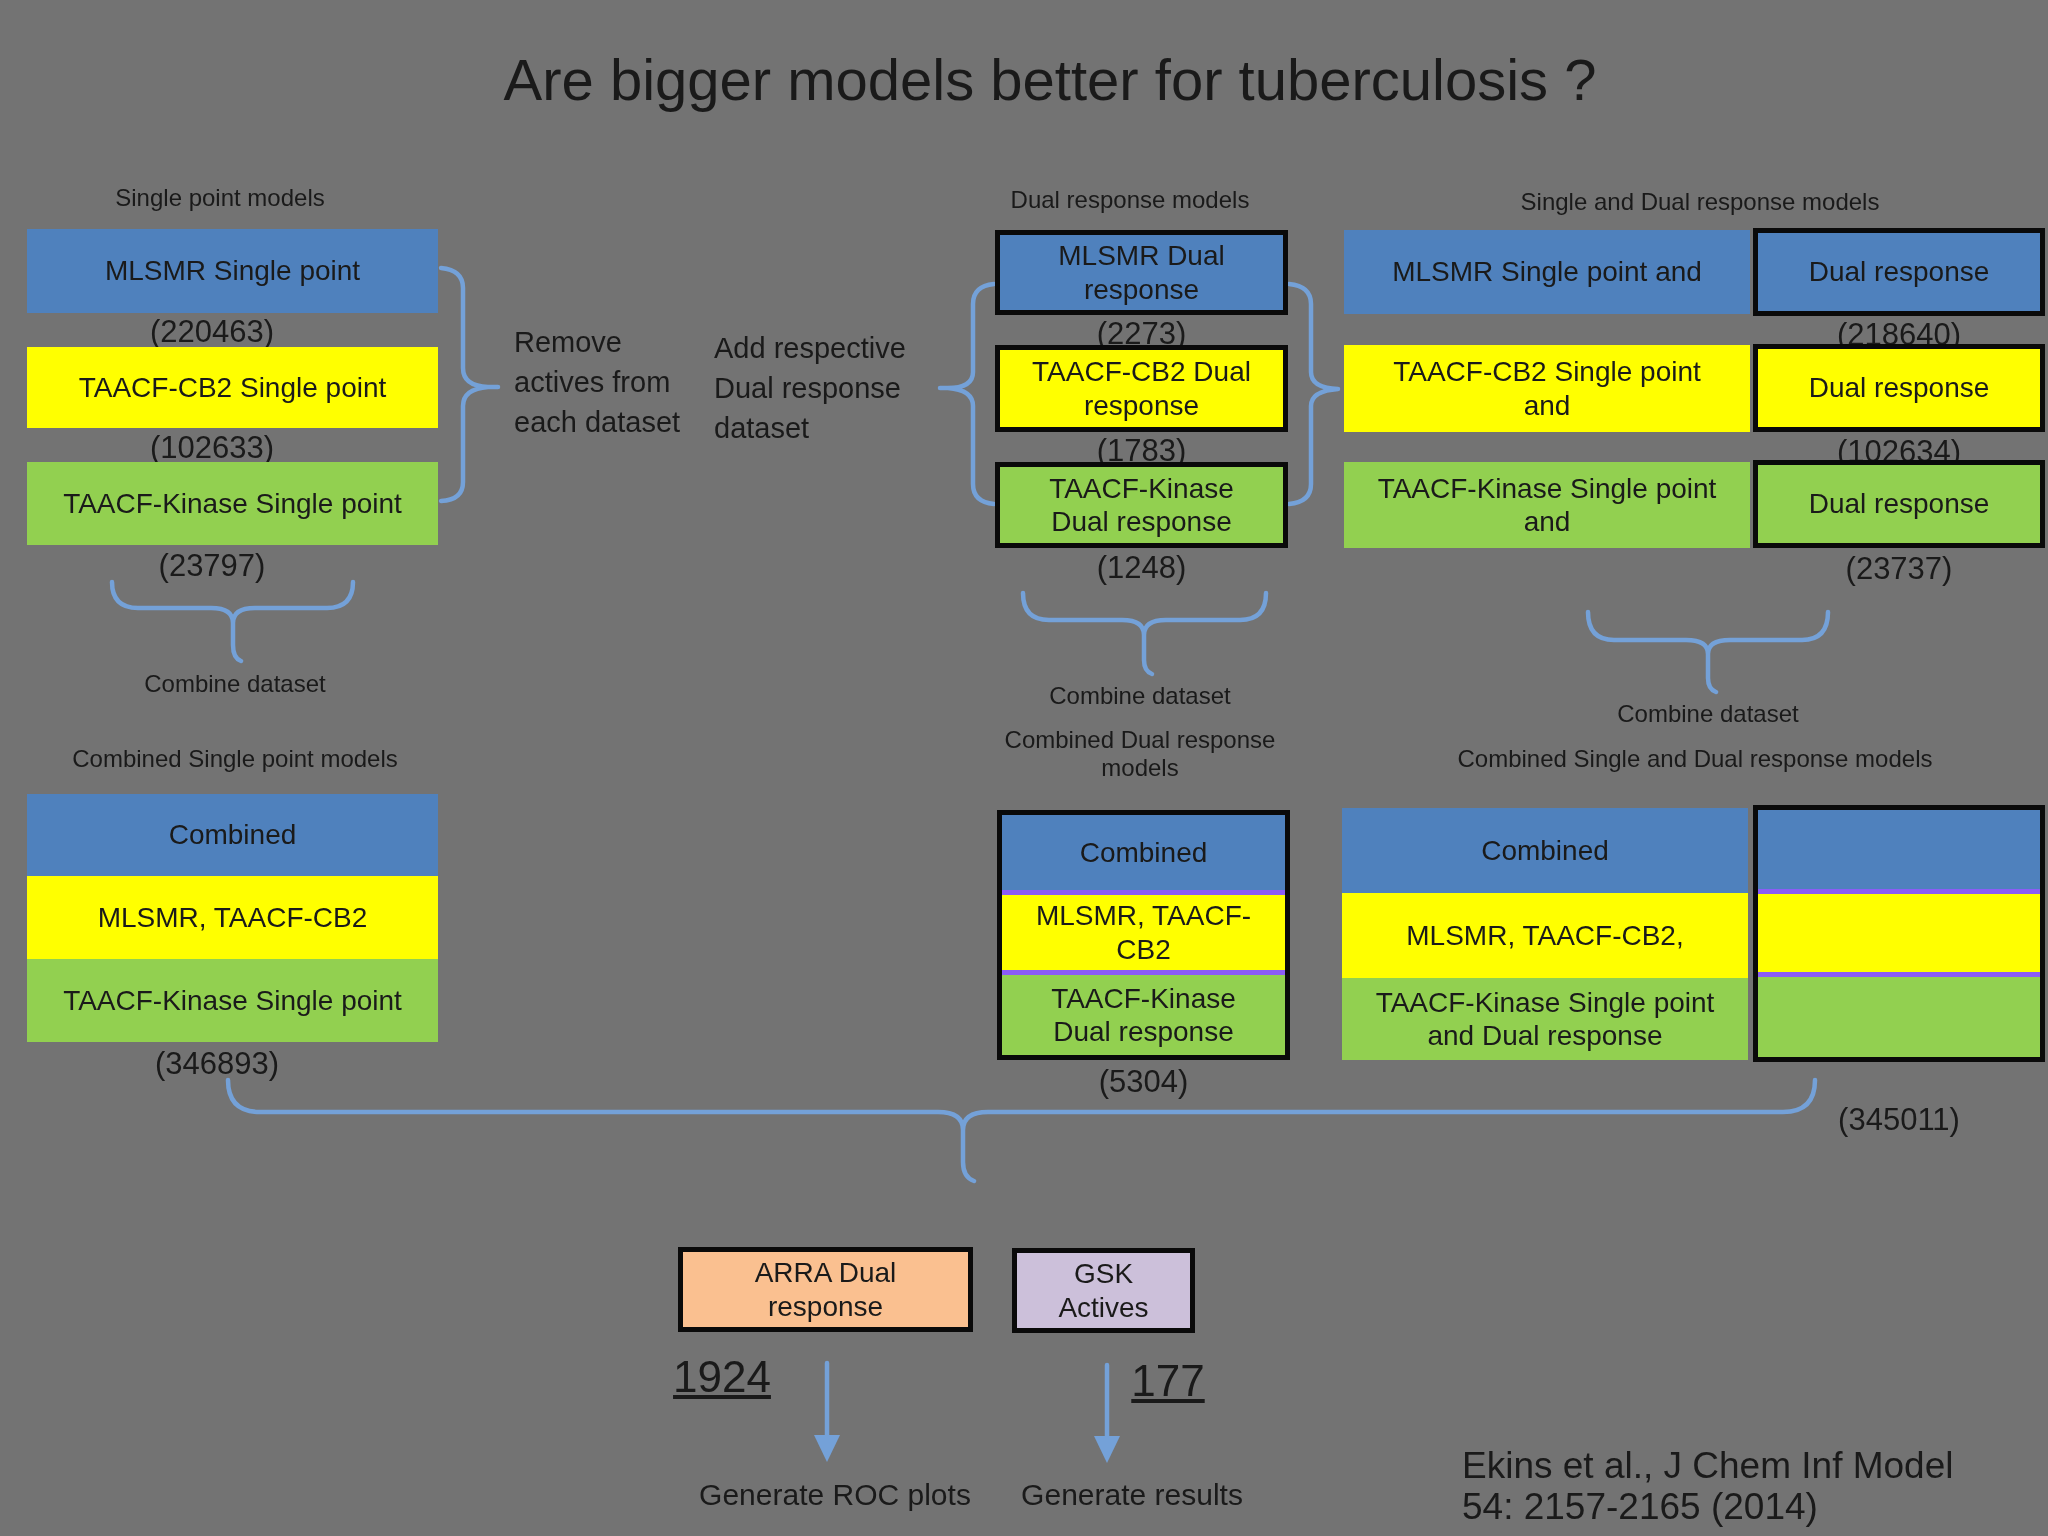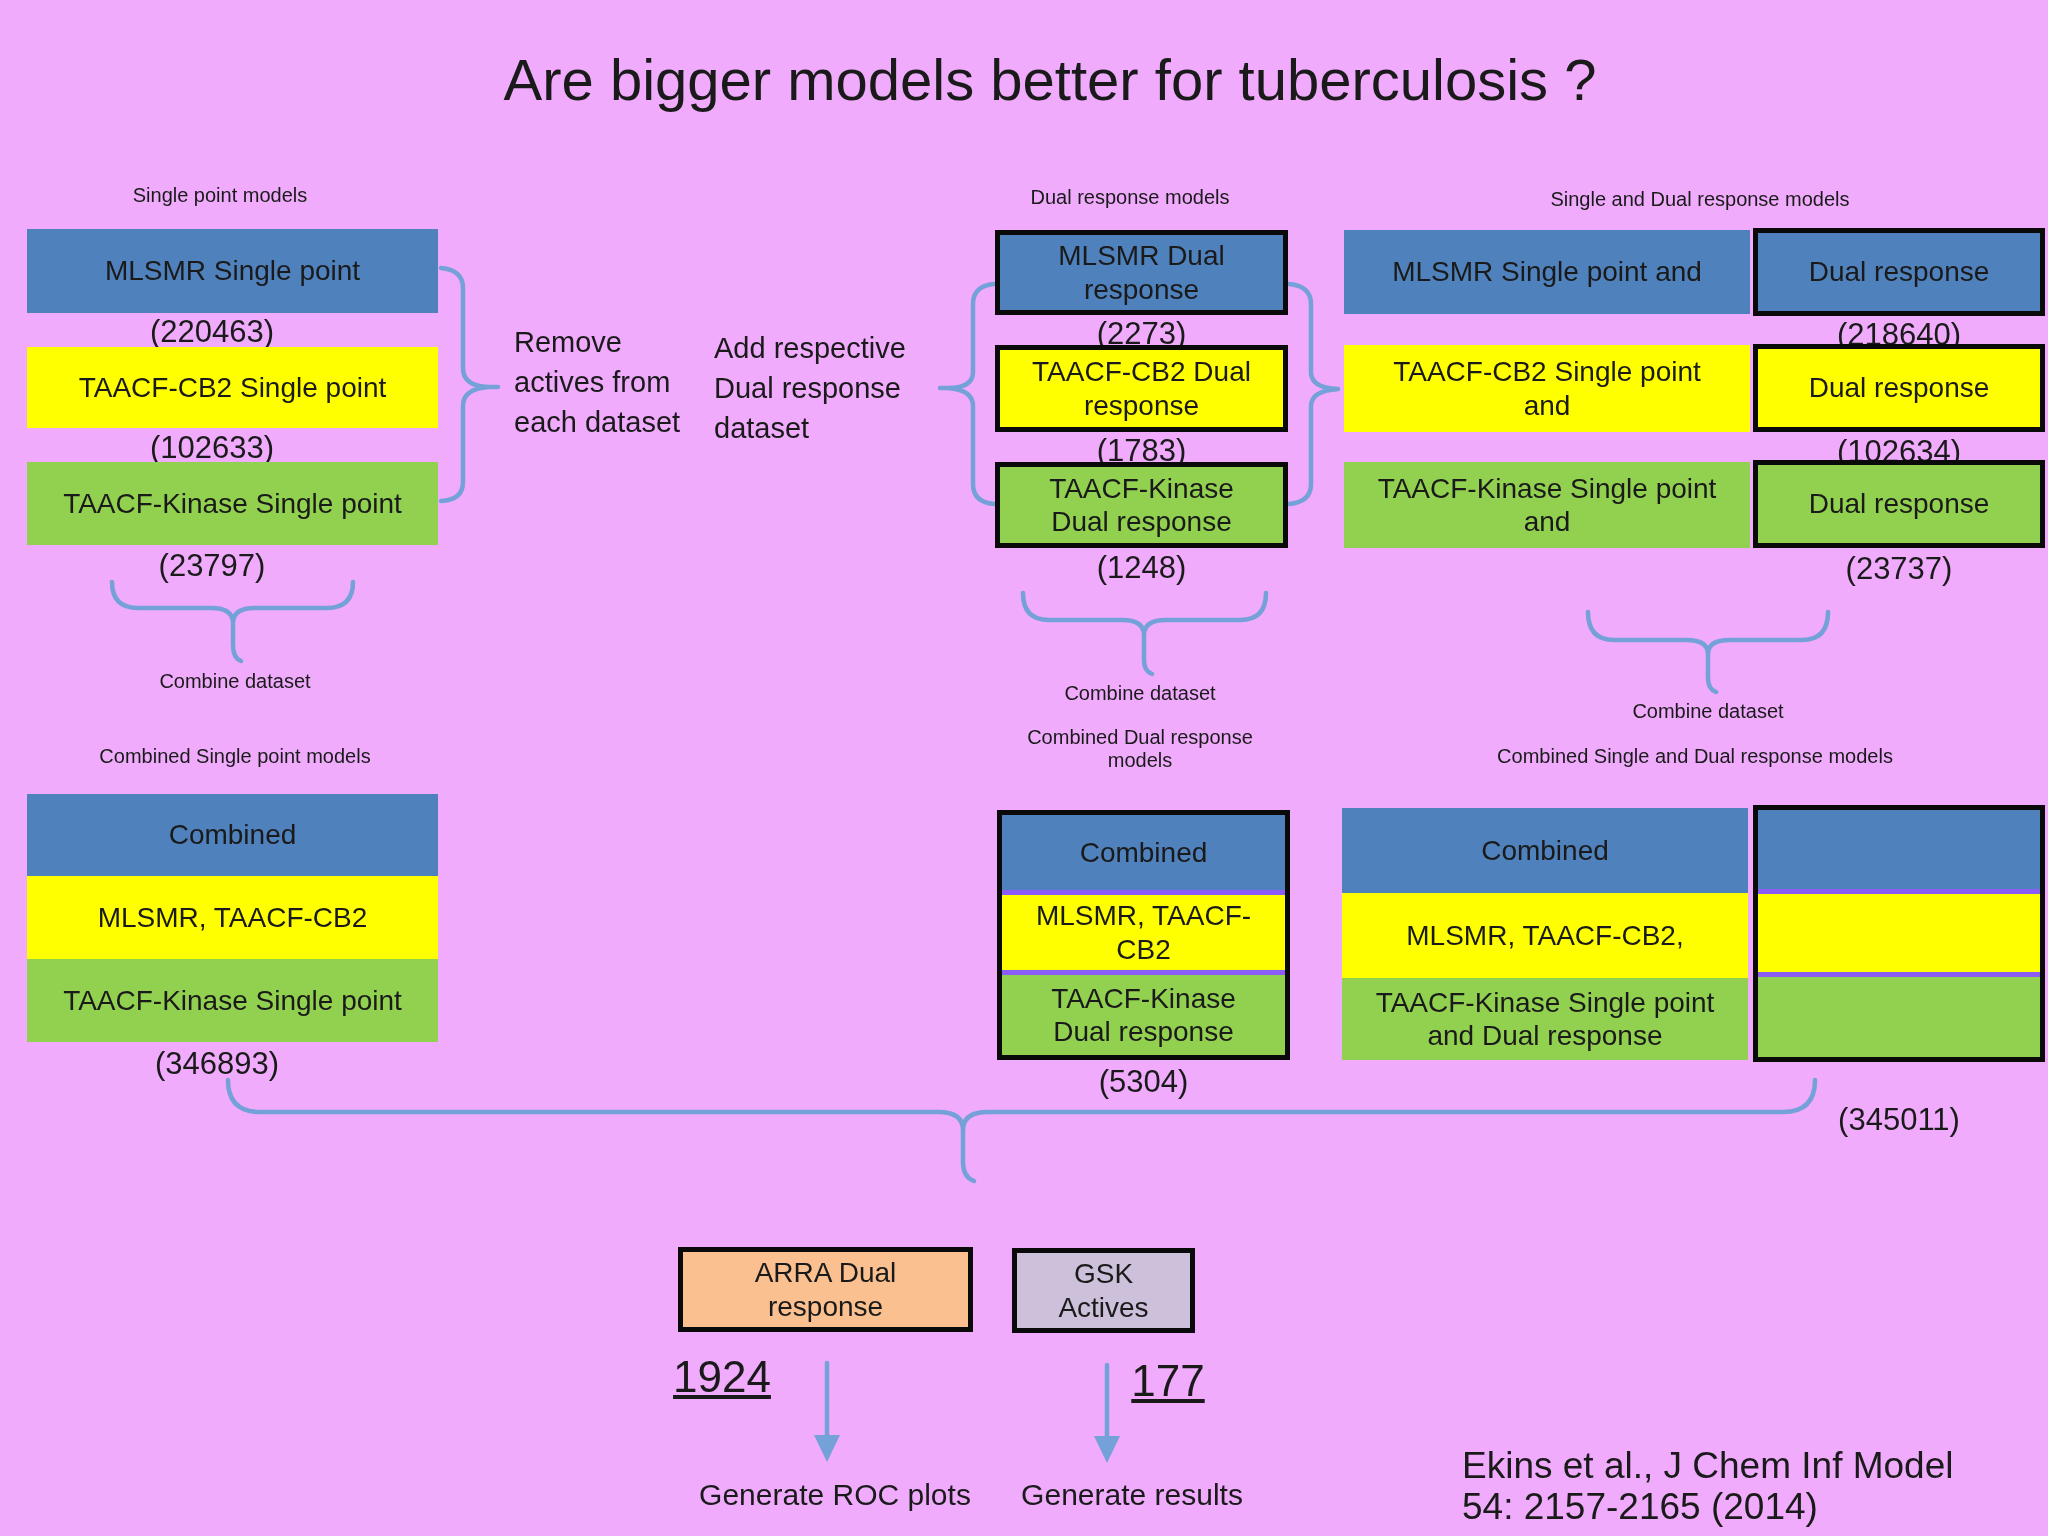--- a/index.html
+++ b/index.html
@@ -1,22 +1,22 @@
 <!DOCTYPE html>
 <html><head>
 <meta charset="utf-8">
 <style>
   html,body{margin:0;padding:0;background:#ffffff;}
   #slide{
-    position:relative;width:2048px;height:1536px;background:#f0abfc;overflow:hidden;
+    position:relative;width:2048px;height:1536px;background:#737373;overflow:hidden;
     font-family:"Liberation Sans", sans-serif;color:#1a1a1a;
   }
   .abs{position:absolute;}
   .title{font-size:58px;text-align:center;letter-spacing:0px;}
-  .hdr{font-size:20px;text-align:center;white-space:nowrap;}
+  .hdr{font-size:24px;text-align:center;white-space:nowrap;}
   .cap{font-size:31px;text-align:center;white-space:nowrap;}
   .note{font-size:29px;line-height:1.38;white-space:pre-line;}
   .box{display:flex;align-items:center;justify-content:center;text-align:center;
        font-size:28px;line-height:1.18;}
   .ml{white-space:pre-line;}
   .nw{white-space:nowrap;}
   .bordered{border:5px solid #0a0a0a;}
   .c-blue{background:#4F81BD;}
   .c-yellow{background:#FFFF00;}
   .c-green{background:#92D050;}

